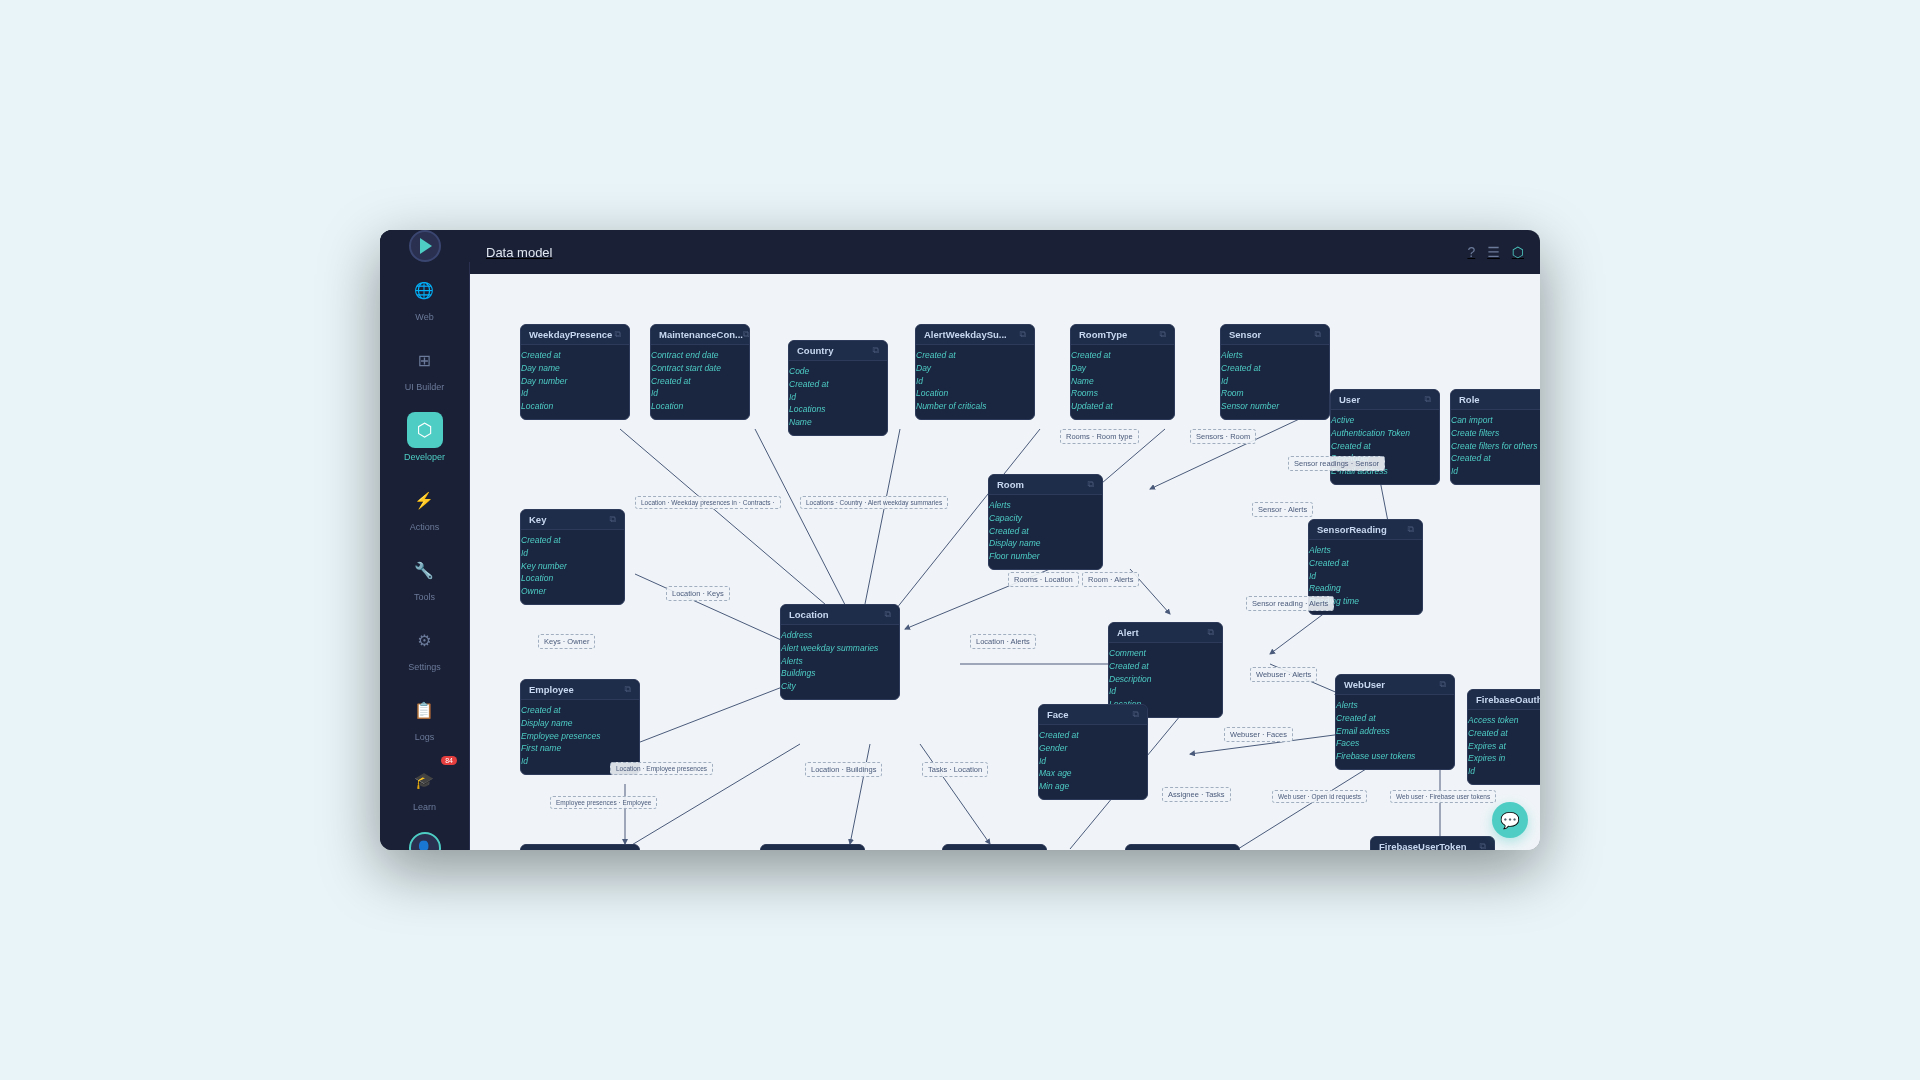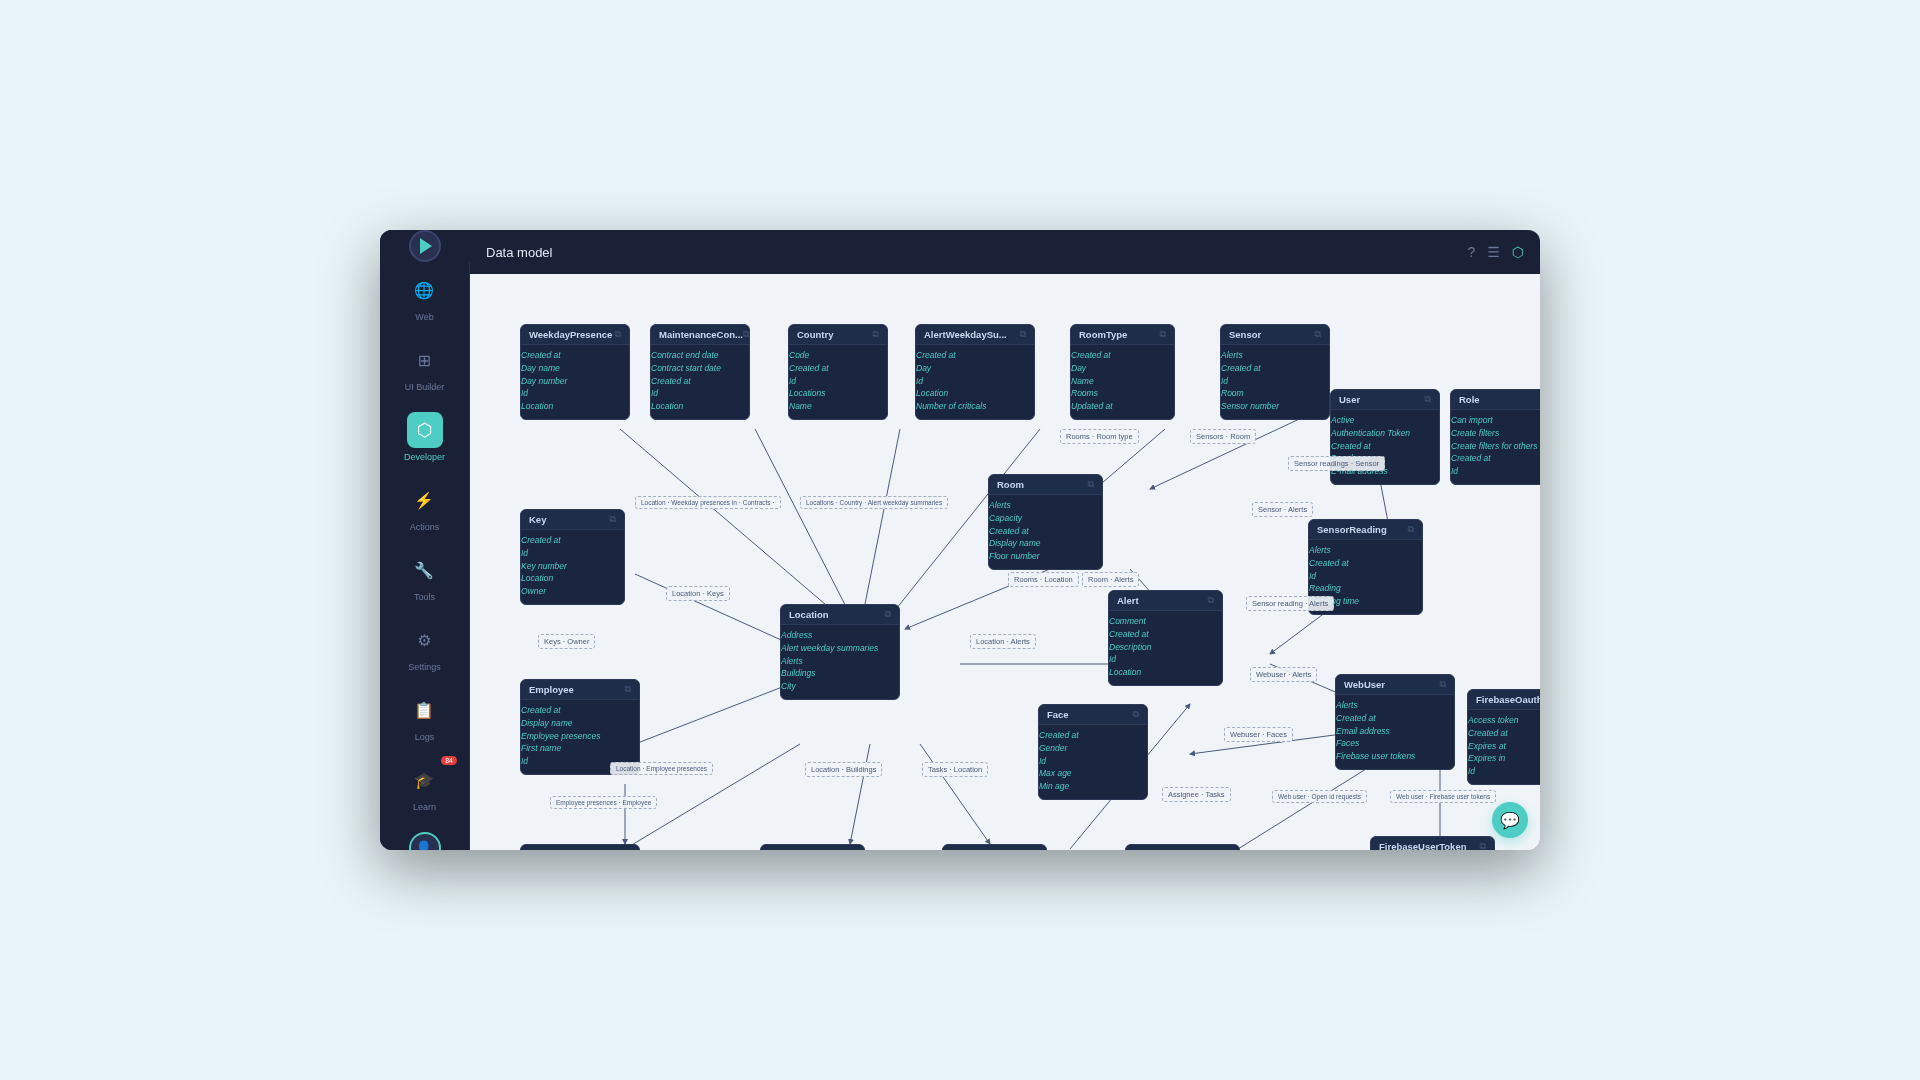--- a/index.html
+++ b/index.html
@@ -128,20 +128,21 @@
       overflow: hidden;
     }
     .topbar {
       height: 44px;
       background: #1a2035;
       display: flex;
       align-items: center;
       justify-content: space-between;
       padding: 0 16px;
       flex-shrink: 0;
+      text-decoration: underline;
     }
     .topbar-title {
       color: #e0e6f0;
       font-size: 13px;
       font-weight: 500;
     }
     .topbar-actions {
       display: flex;
       gap: 12px;
       align-items: center;
@@ -403,21 +404,21 @@
         </div>
         <div class="entity-fields">
           <div class="entity-field">Contract end date</div>
           <div class="entity-field">Contract start date</div>
           <div class="entity-field">Created at</div>
           <div class="entity-field">Id</div>
           <div class="entity-field">Location</div>
         </div>
       </div>
 
-      <div class="entity-card" style="left:318px; top:50px; width:89px;">
+      <div class="entity-card" style="left:318px; top:66px; width:89px;">
         <div class="entity-header">
           <span class="entity-header-title">Country</span>
           <span class="entity-copy-icon">⧉</span>
         </div>
         <div class="entity-fields">
           <div class="entity-field">Code</div>
           <div class="entity-field">Created at</div>
           <div class="entity-field">Id</div>
           <div class="entity-field">Locations</div>
           <div class="entity-field">Name</div>
@@ -543,21 +544,21 @@
         </div>
         <div class="entity-fields">
           <div class="entity-field">Address</div>
           <div class="entity-field">Alert weekday summaries</div>
           <div class="entity-field">Alerts</div>
           <div class="entity-field">Buildings</div>
           <div class="entity-field">City</div>
         </div>
       </div>
 
-      <div class="entity-card" style="left:638px; top:316px; width:115px;">
+      <div class="entity-card" style="left:638px; top:348px; width:115px;">
         <div class="entity-header">
           <span class="entity-header-title">Alert</span>
           <span class="entity-copy-icon">⧉</span>
         </div>
         <div class="entity-fields">
           <div class="entity-field">Comment</div>
           <div class="entity-field">Created at</div>
           <div class="entity-field">Description</div>
           <div class="entity-field">Id</div>
           <div class="entity-field">Location</div>

